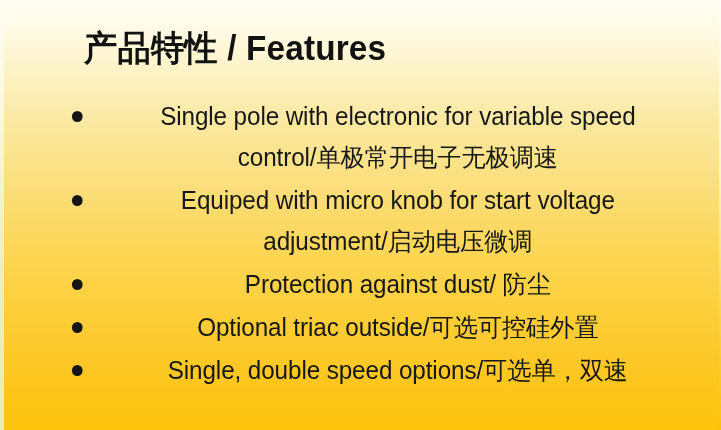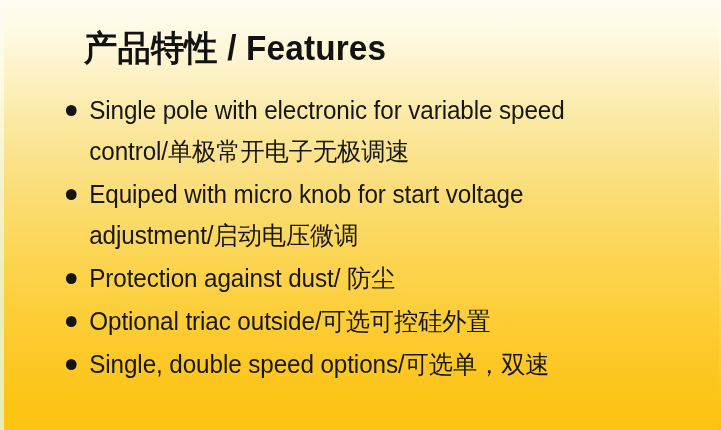--- a/index.html
+++ b/index.html
@@ -84,22 +84,23 @@
     transform: scaleX(0.95);
     transform-origin: left center;
   }
 
   #features-list {
     position: absolute;
     left: 62px;
     top: 80px;
     width: 650px;
     list-style: none;
-    margin: 2px;
+    margin: 8px;
     padding: 0;
+    text-align: center;
   }
 
   .feature-item {
     position: relative;
     padding-left: 26px;
     margin: 0 0 2px 0;
     font-size: 25px;
     line-height: 41px;
     color: #171717;
     letter-spacing: -0.1px;

